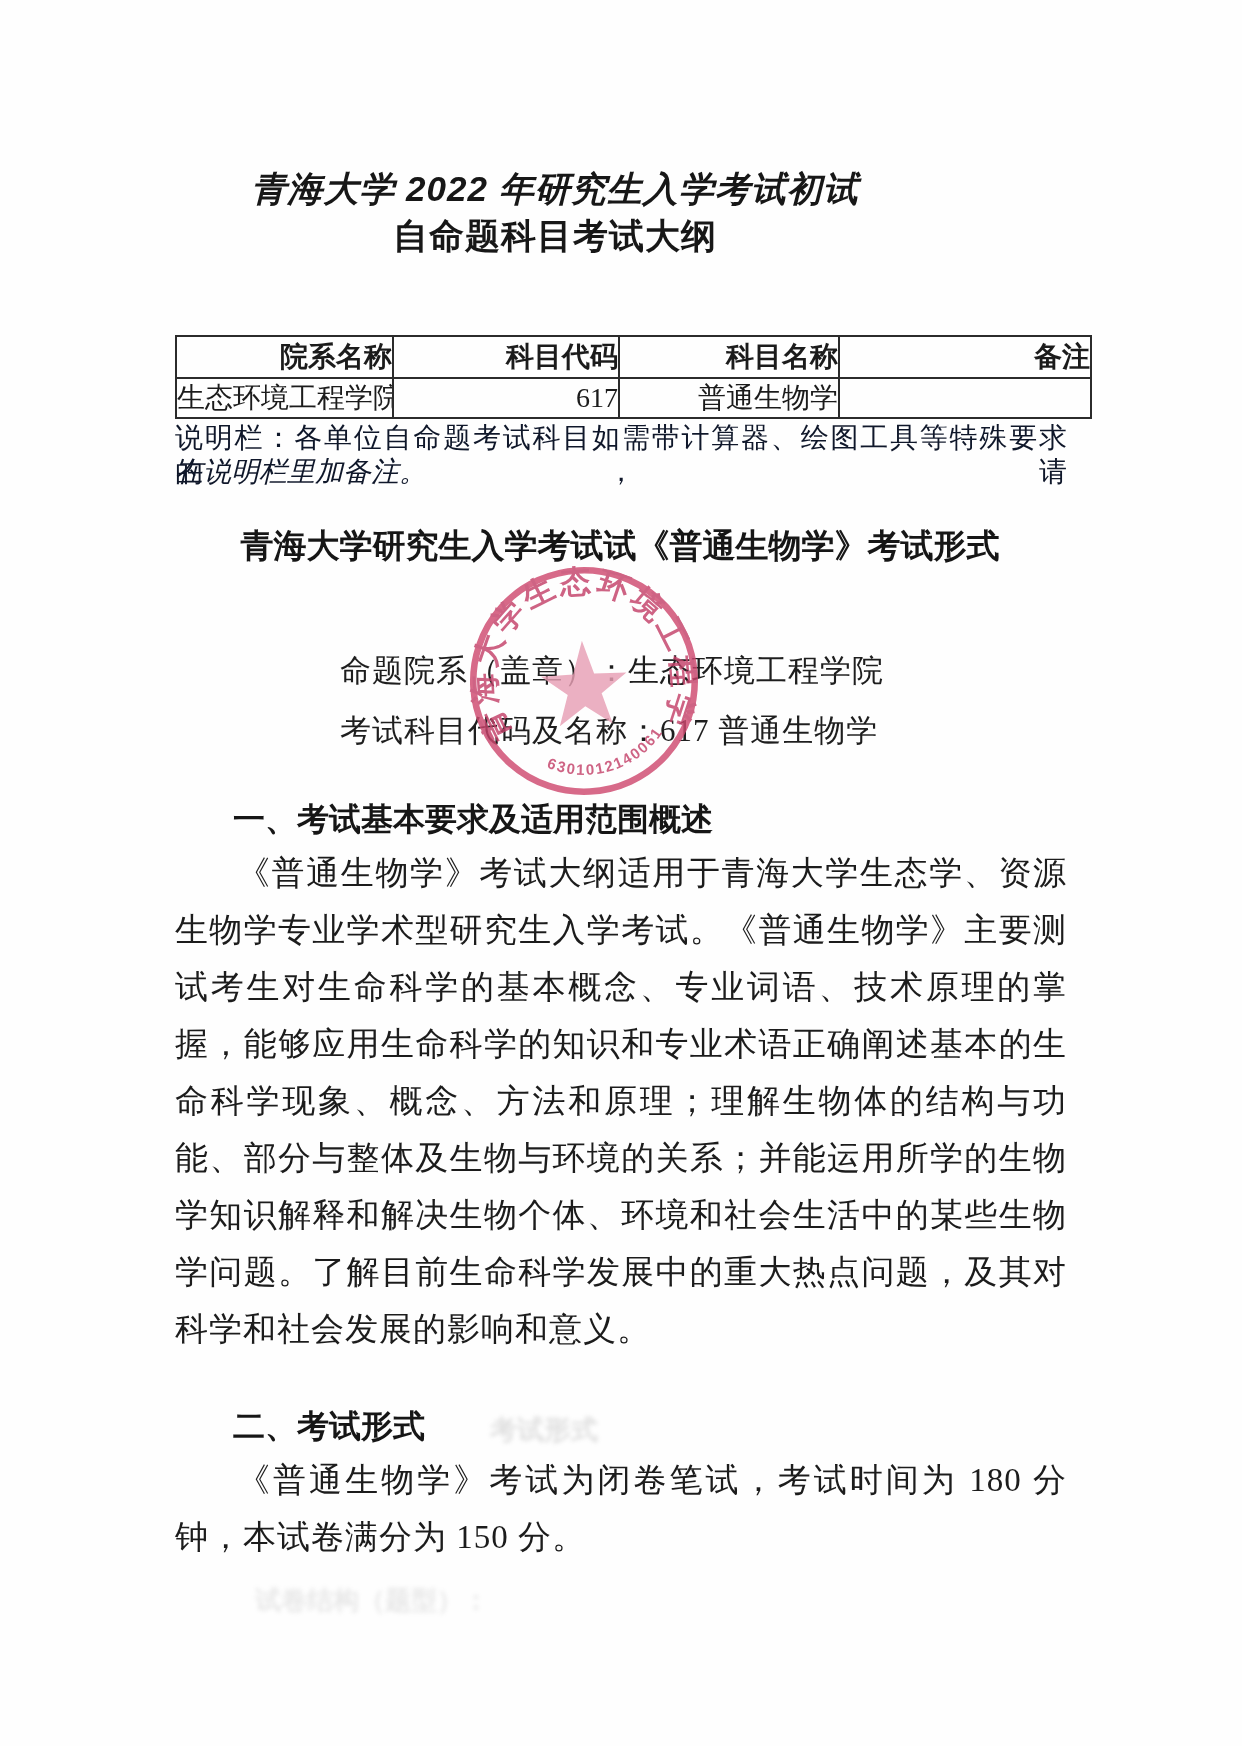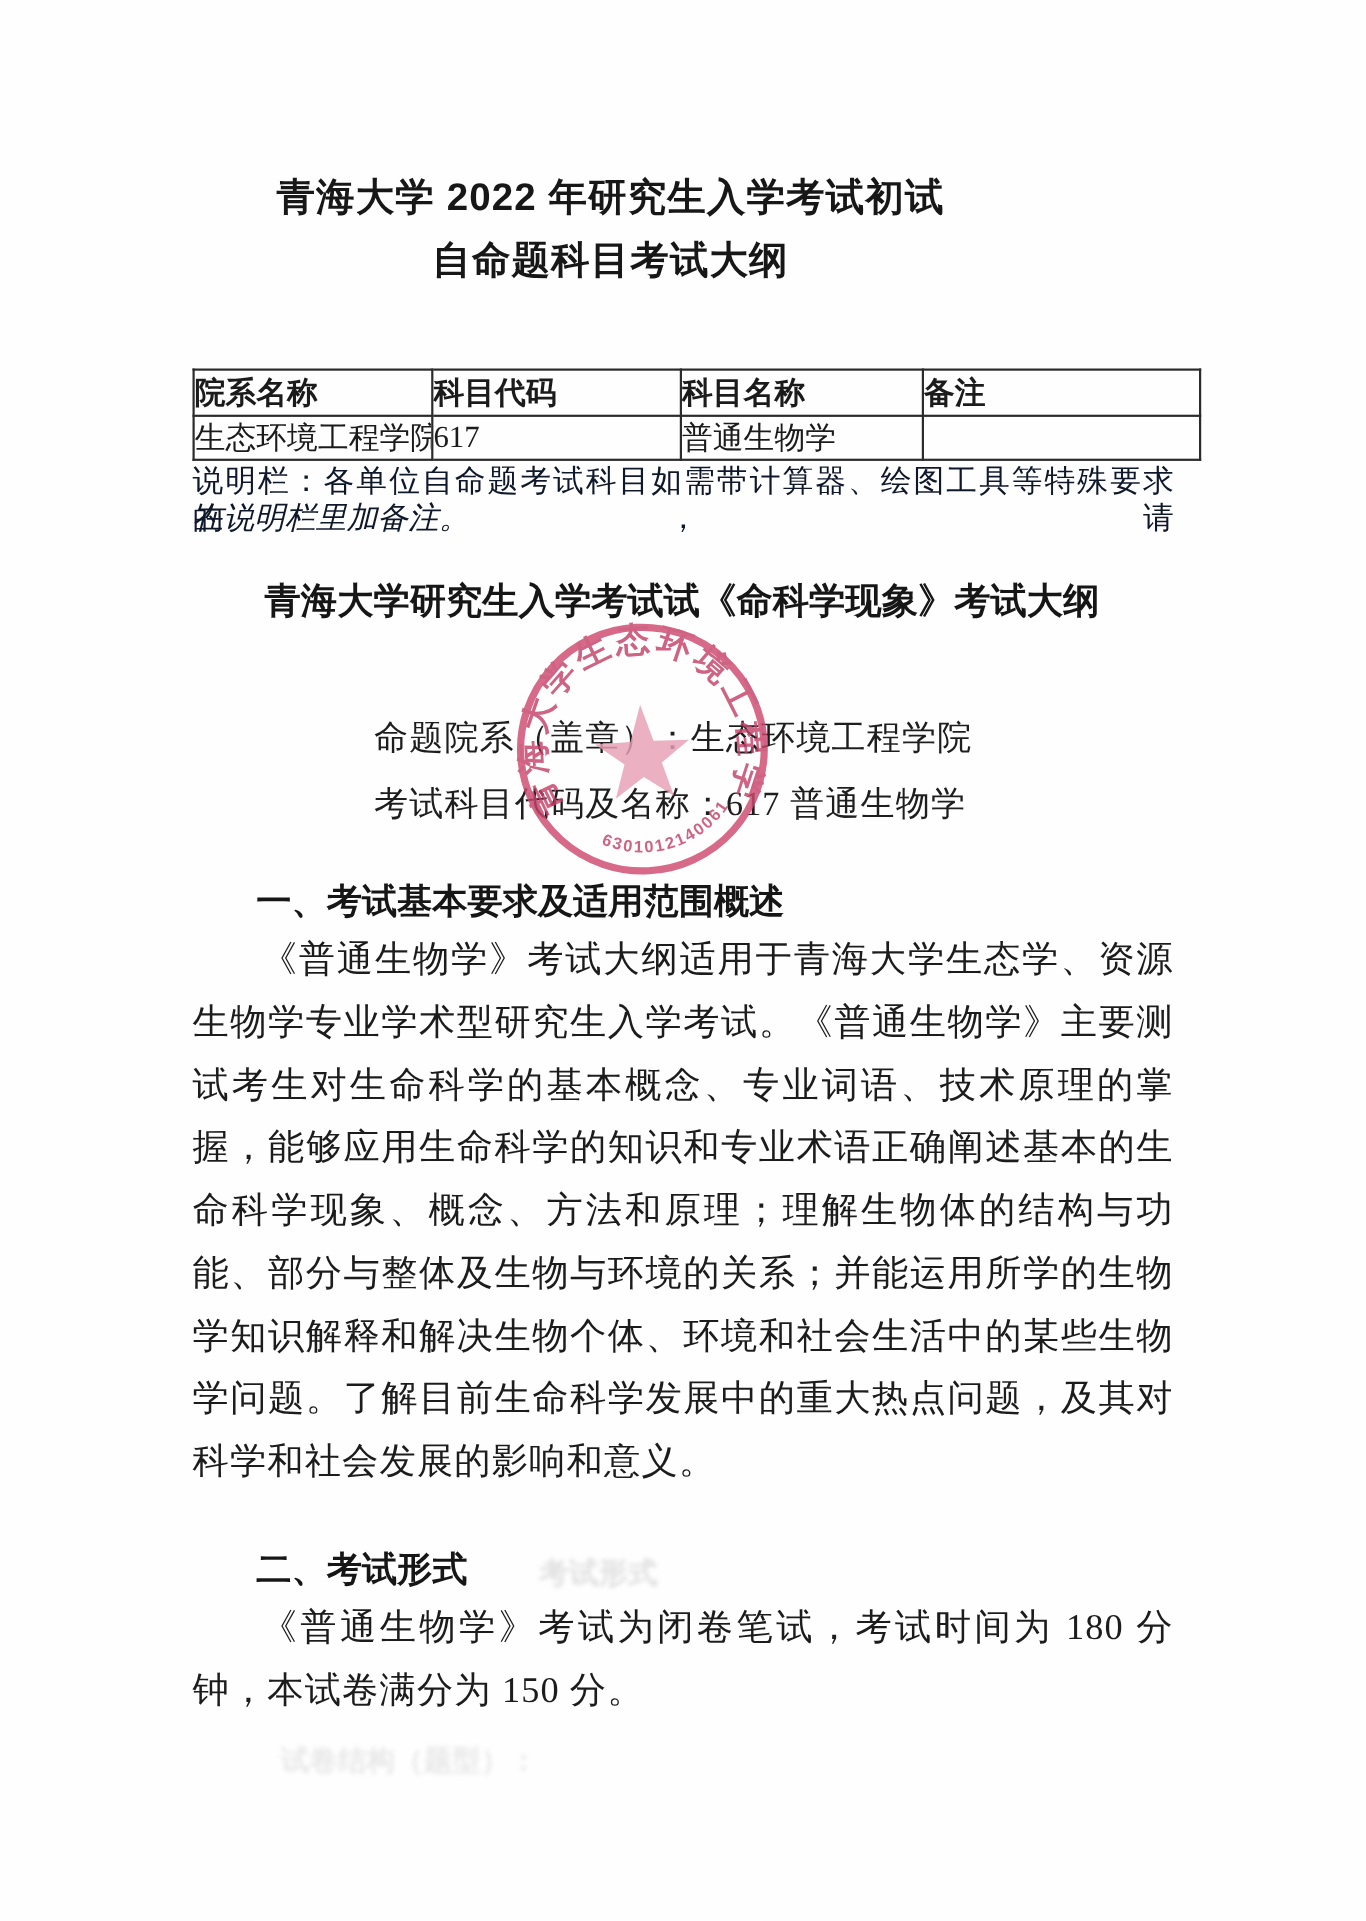--- a/index.html
+++ b/index.html
@@ -16,34 +16,34 @@
     position:absolute;
     left:0; width:1110px;
     text-align:center;
     font-family:"Liberation Sans","DejaVu Sans",sans-serif;
     font-weight:bold;
     font-size:35px;
     letter-spacing:1px;
     color:#171717;
     white-space:nowrap;
   }
-  .t1{top:156px;}
+  .t1{top:166px;font-style:italic;}
   .t2{top:213px;}
 
   table.subject-table{
     position:absolute;
     left:175px; top:335px;
     width:915px;
     border-collapse:collapse;
     table-layout:fixed;
   }
   table.subject-table td, table.subject-table th{
     border:2px solid #2b2b2b;
     font-size:28px;
-    text-align:left;
+    text-align:right;
     vertical-align:middle;
     padding:0;
     height:40px;
     font-family:"Liberation Serif","DejaVu Serif",serif;
     color:#1b1b1b;
     overflow:hidden;
     white-space:nowrap;
     margin-left:38px;
   }
   table.subject-table th{font-weight:bold;}
@@ -174,21 +174,21 @@
       <td>617</td>
       <td>普通生物学</td>
       <td></td>
     </tr>
   </tbody>
     </table>
 
   <div class="note-line note-1">说明栏：各单位自命题考试科目如需带计算器、绘图工具等特殊要求的，请</div>
   <div class="note-line note-2">在说明栏里加备注。</div>
 
-  <div class="outline-heading">青海大学研究生入学考试试《命科学现象》考试大纲</div>
+  <div class="outline-heading">青海大学研究生入学考试试《普通生物学》考试形式</div>
 
   <div class="plain-line issuer">命题院系（盖章）：生态环境工程学院</div>
   <div class="plain-line subject">考试科目代码及名称：617 普通生物学</div>
 
   <div class="stamp">
     <svg viewBox="0 0 260 260" xmlns="http://www.w3.org/2000/svg">
       <circle cx="130" cy="130" r="118" fill="none" stroke="#cf4a70" stroke-width="7"></circle>
       <path id="arcTop" d="M 52.2,184.5 A 95,95 0 1 1 207.8,184.5" fill="none"></path>
       <text class="ring-text" font-size="33" fill="#c4426a">
         <textPath href="#arcTop" startOffset="2">青海大学生态环境工程学院</textPath>

